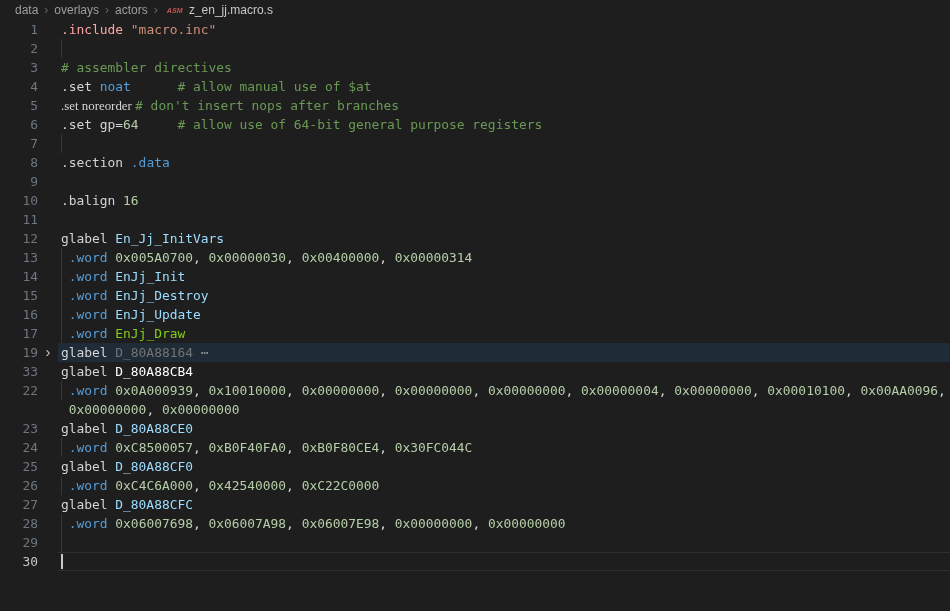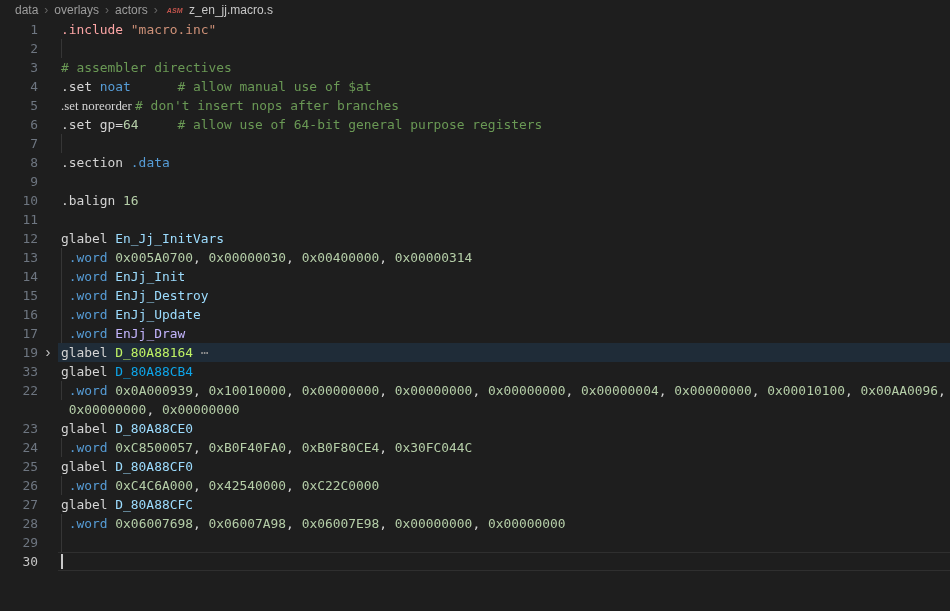--- a/index.html
+++ b/index.html
@@ -74,23 +74,23 @@
         <div class="row"><div class="gutter"><span class="ln">7</span></div><div class="content"><span class="guide"></span></div></div>
         <div class="row"><div class="gutter"><span class="ln">8</span></div><div class="content"><span style="color: rgb(212, 212, 212);">.section </span><span style="color: rgb(86, 156, 214); margin-top: 36px;">.data</span></div></div>
         <div class="row"><div class="gutter"><span class="ln">9</span></div><div class="content"></div></div>
         <div class="row"><div class="gutter"><span class="ln">10</span></div><div class="content"><span style="color: rgb(212, 212, 212);">.balign </span><span style="color: rgb(181, 206, 168);">16</span></div></div>
         <div class="row"><div class="gutter"><span class="ln">11</span></div><div class="content"></div></div>
         <div class="row"><div class="gutter"><span class="ln">12</span></div><div class="content"><span style="color: rgb(212, 212, 212);">glabel </span><span style="color: rgb(156, 220, 254);">En_Jj_InitVars</span></div></div>
         <div class="row"><div class="gutter"><span class="ln">13</span></div><div class="content"><span class="guide"></span><span style="color: rgb(212, 212, 212);"> </span><span style="color: rgb(86, 156, 214);">.word</span><span style="color: rgb(212, 212, 212);"> </span><span style="color: rgb(181, 206, 168);">0x005A0700</span><span style="color: rgb(212, 212, 212);">, </span><span style="color: rgb(181, 206, 168);">0x00000030</span><span style="color: rgb(212, 212, 212);">, </span><span style="color: rgb(181, 206, 168);">0x00400000</span><span style="color: rgb(212, 212, 212);">, </span><span style="color: rgb(181, 206, 168);">0x00000314</span></div></div>
         <div class="row"><div class="gutter"><span class="ln">14</span></div><div class="content"><span class="guide"></span><span style="color: rgb(212, 212, 212);"> </span><span style="color: rgb(86, 156, 214);">.word</span><span style="color: rgb(212, 212, 212);"> </span><span style="color: rgb(156, 220, 254);">EnJj_Init</span></div></div>
         <div class="row"><div class="gutter"><span class="ln">15</span></div><div class="content"><span class="guide"></span><span style="color: rgb(212, 212, 212);"> </span><span style="color: rgb(86, 156, 214);">.word</span><span style="color: rgb(212, 212, 212);"> </span><span style="color: rgb(156, 220, 254);">EnJj_Destroy</span></div></div>
         <div class="row"><div class="gutter"><span class="ln">16</span></div><div class="content"><span class="guide"></span><span style="color: rgb(212, 212, 212);"> </span><span style="color: rgb(86, 156, 214);">.word</span><span style="color: rgb(212, 212, 212);"> </span><span style="color: rgb(156, 220, 254);">EnJj_Update</span></div></div>
-        <div class="row"><div class="gutter"><span class="ln">17</span></div><div class="content"><span class="guide"></span><span style="color: rgb(212, 212, 212);"> </span><span style="color: rgb(86, 156, 214);">.word</span><span style="color: rgb(212, 212, 212);"> </span><span style="color: #c4b5fd;">EnJj_Draw</span></div></div>
-        <div class="row hl"><div class="gutter"><span class="ln">19</span><span class="fold">›</span></div><div class="content"><span style="color: rgb(212, 212, 212);">glabel </span><span style="color: #bef264; text-align: center;">D_80A88164</span><span style="color: rgb(143, 143, 143);"> ⋯</span></div></div>
-        <div class="row"><div class="gutter"><span class="ln">33</span></div><div class="content"><span style="color: rgb(212, 212, 212);">glabel </span><span style="color: #0ea5e9;">D_80A88CB4</span></div></div>
+        <div class="row"><div class="gutter"><span class="ln">17</span></div><div class="content"><span class="guide"></span><span style="color: rgb(212, 212, 212);"> </span><span style="color: rgb(86, 156, 214);">.word</span><span style="color: rgb(212, 212, 212);"> </span><span style="color: #84cc16;">EnJj_Draw</span></div></div>
+        <div class="row hl"><div class="gutter"><span class="ln">19</span><span class="fold">›</span></div><div class="content"><span style="color: rgb(212, 212, 212);">glabel </span><span style="color: #737373; text-align: center;">D_80A88164</span><span style="color: rgb(143, 143, 143);"> ⋯</span></div></div>
+        <div class="row"><div class="gutter"><span class="ln">33</span></div><div class="content"><span style="color: rgb(212, 212, 212);">glabel </span><span style="color: #ffffff;">D_80A88CB4</span></div></div>
         <div class="row"><div class="gutter"><span class="ln">22</span></div><div class="content"><span class="guide"></span><span style="color: rgb(212, 212, 212);"> </span><span style="color: rgb(86, 156, 214);">.word</span><span style="color: rgb(212, 212, 212);"> </span><span style="color: rgb(181, 206, 168);">0x0A000939</span><span style="color: rgb(212, 212, 212);">, </span><span style="color: rgb(181, 206, 168);">0x10010000</span><span style="color: rgb(212, 212, 212);">, </span><span style="color: rgb(181, 206, 168);">0x00000000</span><span style="color: rgb(212, 212, 212);">, </span><span style="color: rgb(181, 206, 168);">0x00000000</span><span style="color: rgb(212, 212, 212);">, </span><span style="color: rgb(181, 206, 168);">0x00000000</span><span style="color: rgb(212, 212, 212);">, </span><span style="color: rgb(181, 206, 168);">0x00000004</span><span style="color: rgb(212, 212, 212);">, </span><span style="color: rgb(181, 206, 168);">0x00000000</span><span style="color: rgb(212, 212, 212);">, </span><span style="color: rgb(181, 206, 168);">0x00010100</span><span style="color: rgb(212, 212, 212);">, </span><span style="color: rgb(181, 206, 168);">0x00AA0096</span><span style="color: rgb(212, 212, 212);">,</span></div></div>
         <div class="row"><div class="gutter"><span class="ln"></span></div><div class="content"><span style="color: rgb(212, 212, 212);"> </span><span style="color: rgb(181, 206, 168);">0x00000000</span><span style="color: rgb(212, 212, 212);">, </span><span style="color: rgb(181, 206, 168);">0x00000000</span></div></div>
         <div class="row"><div class="gutter"><span class="ln">23</span></div><div class="content"><span style="color: rgb(212, 212, 212);">glabel </span><span style="color: rgb(156, 220, 254);">D_80A88CE0</span></div></div>
         <div class="row"><div class="gutter"><span class="ln">24</span></div><div class="content"><span class="guide"></span><span style="color: rgb(212, 212, 212);"> </span><span style="color: rgb(86, 156, 214);">.word</span><span style="color: rgb(212, 212, 212);"> </span><span style="color: rgb(181, 206, 168);">0xC8500057</span><span style="color: rgb(212, 212, 212);">, </span><span style="color: rgb(181, 206, 168);">0xB0F40FA0</span><span style="color: rgb(212, 212, 212);">, </span><span style="color: rgb(181, 206, 168);">0xB0F80CE4</span><span style="color: rgb(212, 212, 212);">, </span><span style="color: rgb(181, 206, 168);">0x30FC044C</span></div></div>
         <div class="row"><div class="gutter"><span class="ln">25</span></div><div class="content"><span style="color: rgb(212, 212, 212);">glabel </span><span style="color: rgb(156, 220, 254);">D_80A88CF0</span></div></div>
         <div class="row"><div class="gutter"><span class="ln">26</span></div><div class="content"><span class="guide"></span><span style="color: rgb(212, 212, 212);"> </span><span style="color: rgb(86, 156, 214);">.word</span><span style="color: rgb(212, 212, 212);"> </span><span style="color: rgb(181, 206, 168);">0xC4C6A000</span><span style="color: rgb(212, 212, 212);">, </span><span style="color: rgb(181, 206, 168);">0x42540000</span><span style="color: rgb(212, 212, 212);">, </span><span style="color: rgb(181, 206, 168);">0xC22C0000</span></div></div>
         <div class="row"><div class="gutter"><span class="ln">27</span></div><div class="content"><span style="color: rgb(212, 212, 212);">glabel </span><span style="color: rgb(156, 220, 254);">D_80A88CFC</span></div></div>
         <div class="row"><div class="gutter"><span class="ln">28</span></div><div class="content"><span class="guide"></span><span style="color: rgb(212, 212, 212);"> </span><span style="color: rgb(86, 156, 214);">.word</span><span style="color: rgb(212, 212, 212);"> </span><span style="color: rgb(181, 206, 168);">0x06007698</span><span style="color: rgb(212, 212, 212);">, </span><span style="color: rgb(181, 206, 168);">0x06007A98</span><span style="color: rgb(212, 212, 212);">, </span><span style="color: rgb(181, 206, 168);">0x06007E98</span><span style="color: rgb(212, 212, 212);">, </span><span style="color: rgb(181, 206, 168);">0x00000000</span><span style="color: rgb(212, 212, 212);">, </span><span style="color: rgb(181, 206, 168);">0x00000000</span></div></div>
         <div class="row"><div class="gutter"><span class="ln">29</span></div><div class="content"><span class="guide"></span></div></div>
         <div class="row active"><div class="gutter"><span class="ln">30</span></div><div class="content"><span class="cursor"></span></div></div>

